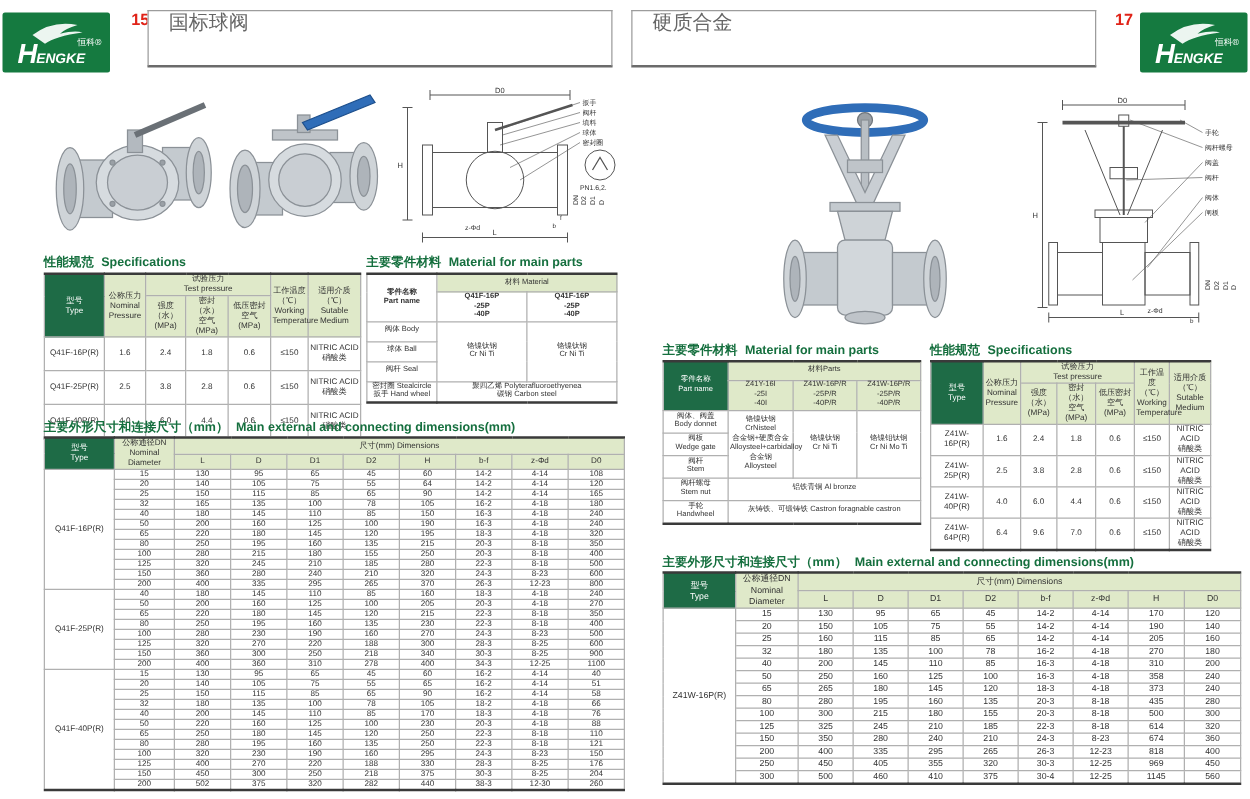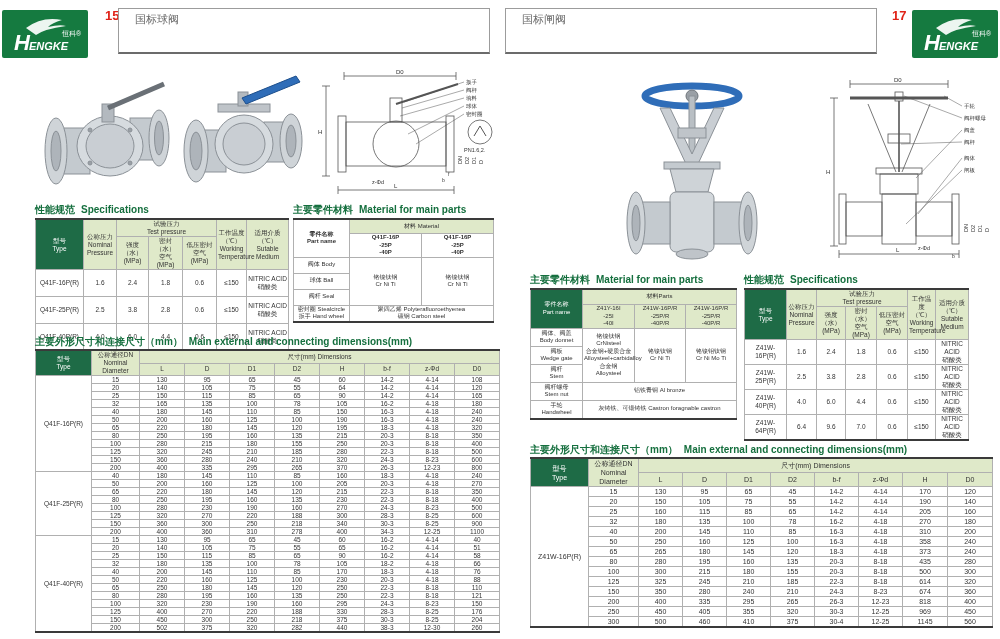--- a/index.html
+++ b/index.html
@@ -10,21 +10,21 @@
   .logo{width:86px;height:48px;background:#157a40;border-radius:2px;top:10px;}
   .logo-left{left:2px;}
   .logo-right{left:912px;}
   .pageno{font-size:13px;font-weight:bold;color:#e02318;top:8px;}
   .pageno-left{left:105px;}
   .pageno-right{left:892px;}
   .titlebox{top:8px;width:372px;height:46px;border:1px solid #9c9c9c;border-bottom:2px solid #6b6b6b;background:#fff;padding:3px 0 0 16px;box-sizing:border-box;}
   .titlebox-left{left:118px;}
   .titlebox-right{left:505px;}
   .t1{font-size:17px;font-weight:bold;color:#156f3e;letter-spacing:.2px;line-height:20px;}
-  .t2{font-size:11px;color:#666;line-height:14px;}
+  .t2{font-size:16px;color:#666;line-height:14px;font-family:Liberation Mono, monospace;}
   
   .sec-title{font-size:10px;font-weight:bold;color:#156f3e;white-space:nowrap;}
   .sec-title .en{margin-left:6px;}
   
   table{border-collapse:collapse;table-layout:fixed;background:#fff;}
   th,td{border:1px solid #b0b0b0;text-align:center;vertical-align:middle;padding:0 1px;white-space:pre-line;}
   table{border-top:2px solid #3a3a3a;border-bottom:2px solid #3a3a3a;}
   .lg{background:#dfe9c9;font-weight:normal;}
   .dk{background:#1e6b46;color:#fff;font-weight:normal;}
   .spec{width:253px;font-size:6.5px;line-height:8px;}
@@ -58,21 +58,21 @@
     <text x="12" y="40" font-size="22" font-style="italic" font-weight="bold" fill="#ffffff">H</text>
     <text x="27" y="40" font-size="11" font-style="italic" font-weight="bold" fill="#ffffff">ENGKE</text>
     <text x="60" y="26" font-size="7" fill="#ffffff">恒科®</text>
   </svg>
 </div>
 <div class="abs pageno pageno-left">15</div>
 <div class="abs titlebox titlebox-left">
   <div class="t2">国标球阀</div>
 </div>
 <div class="abs titlebox titlebox-right">
-  <div class="t2">国标闸阀</div>
+  <div class="t2">硬质合金</div>
 </div>
 <div class="abs pageno pageno-right">17</div>
 <div class="abs logo logo-right">
   <svg width="86" height="48" viewBox="0 0 86 48">
     <path d="M24 18 q16 -12 36 -8 q-10 3 -14 7 q12 -3 18 -1 q-22 3 -30 9 z" fill="#ffffff" opacity="0.92"></path>
     <text x="12" y="40" font-size="22" font-style="italic" font-weight="bold" fill="#ffffff">H</text>
     <text x="27" y="40" font-size="11" font-style="italic" font-weight="bold" fill="#ffffff">ENGKE</text>
     <text x="60" y="26" font-size="7" fill="#ffffff">恒科®</text>
   </svg>
 </div>

